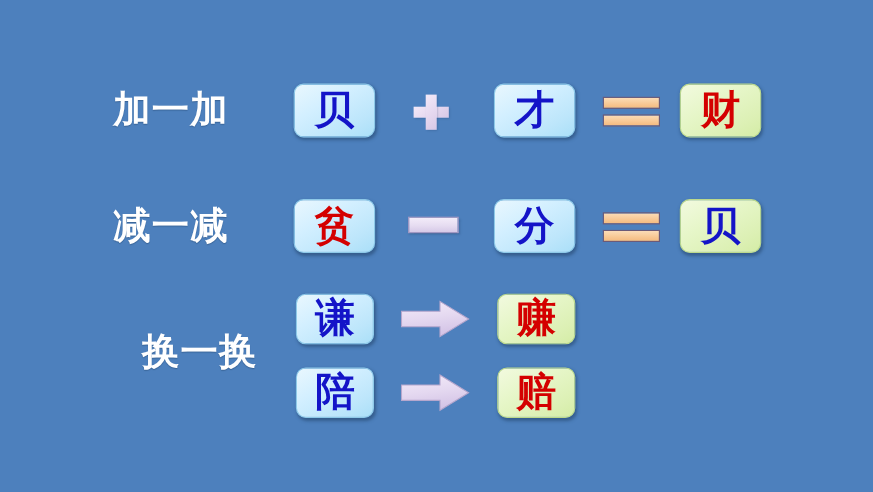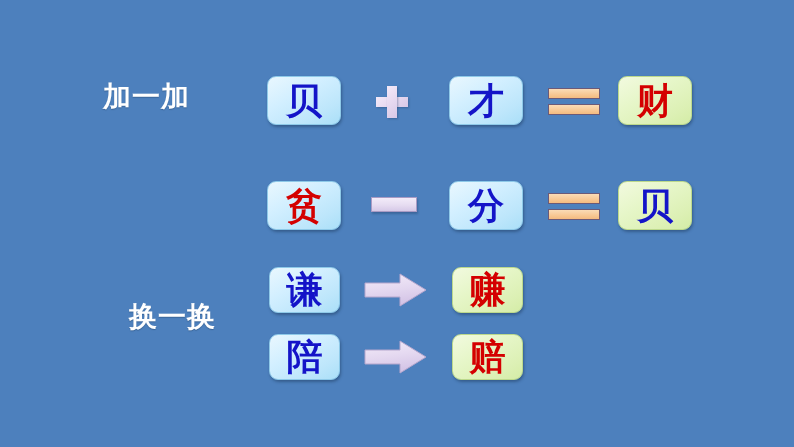--- a/index.html
+++ b/index.html
@@ -19,21 +19,21 @@
     width: 794px;
     height: 447px;
     background: #4d80bd;
   }
 
   
   .row-label {
     position: absolute;
     color: #ffffff;
     font-family: "DejaVu Serif", serif;
-    font-size: 28px;
+    font-size: 34px;
     font-weight: 600;
     letter-spacing: 1px;
     line-height: 1;
     white-space: nowrap;
     text-shadow: 0 1px 1px rgba(20,45,80,0.35);
   }
 
   
   .tile {
     position: absolute;
@@ -136,20 +136,21 @@
 
   <div class="op-equals" style="left:548px; top:88px; width:52px; height:27px;">
     <i class="top"></i>
       <i class="bot"></i>
   </div>
 
   <div class="tile tile-green" style="left:618px; top:76px; width:74px; height:49px;">
     <span class="glyph ink-red">财</span>
   </div>
 
+  <div class="row-label" style="left:103px; top:188px;">减一减</div>
 
   <div class="tile tile-blue" style="left:267px; top:181px; width:74px; height:49px;">
     <span class="glyph ink-red">贫</span>
   </div>
 
   <div class="op-minus" style="left:371px; top:197px; width:46px; height:15px;"></div>
 
   <div class="tile tile-blue" style="left:449px; top:181px; width:74px; height:49px;">
     <span class="glyph ink-blue">分</span>
   </div>

